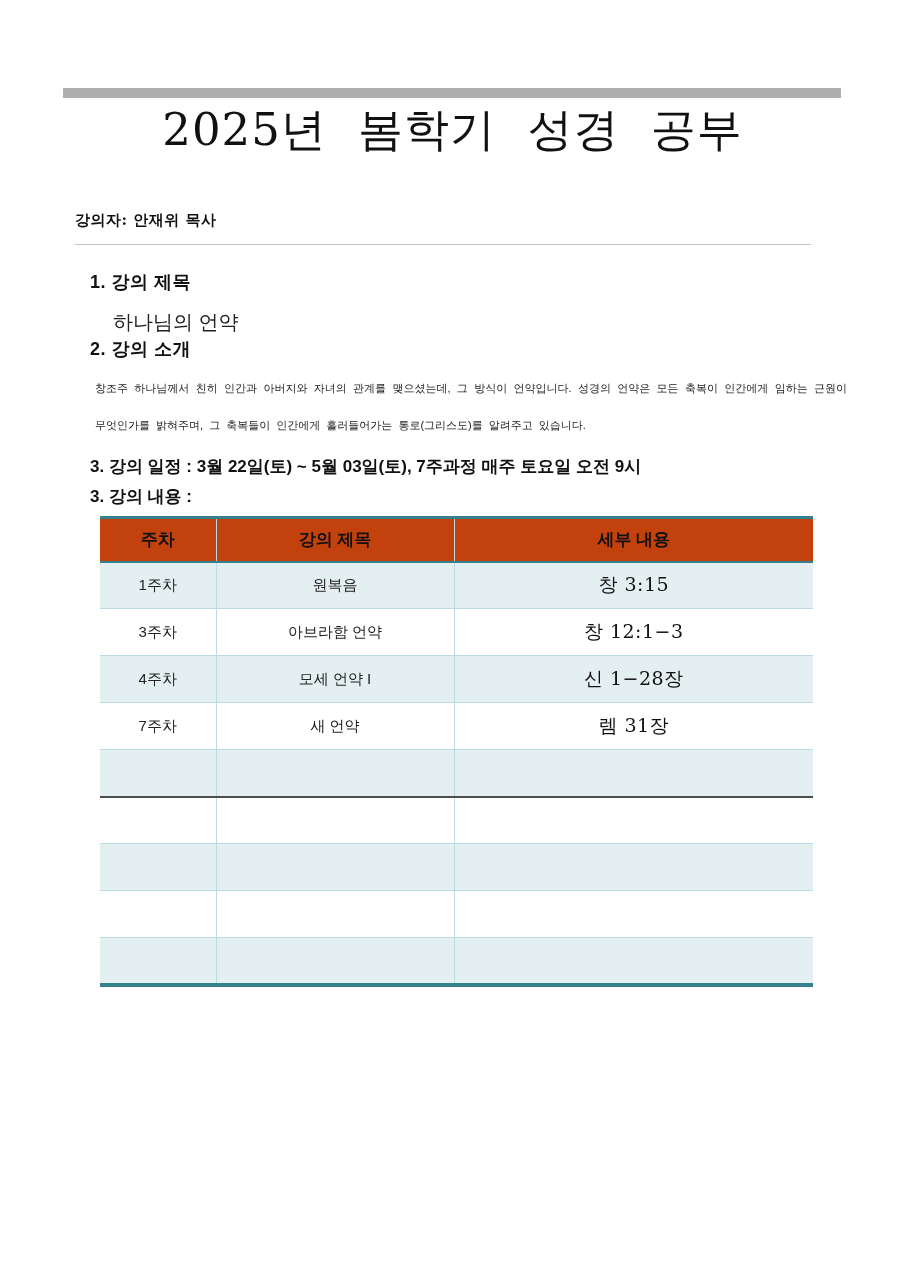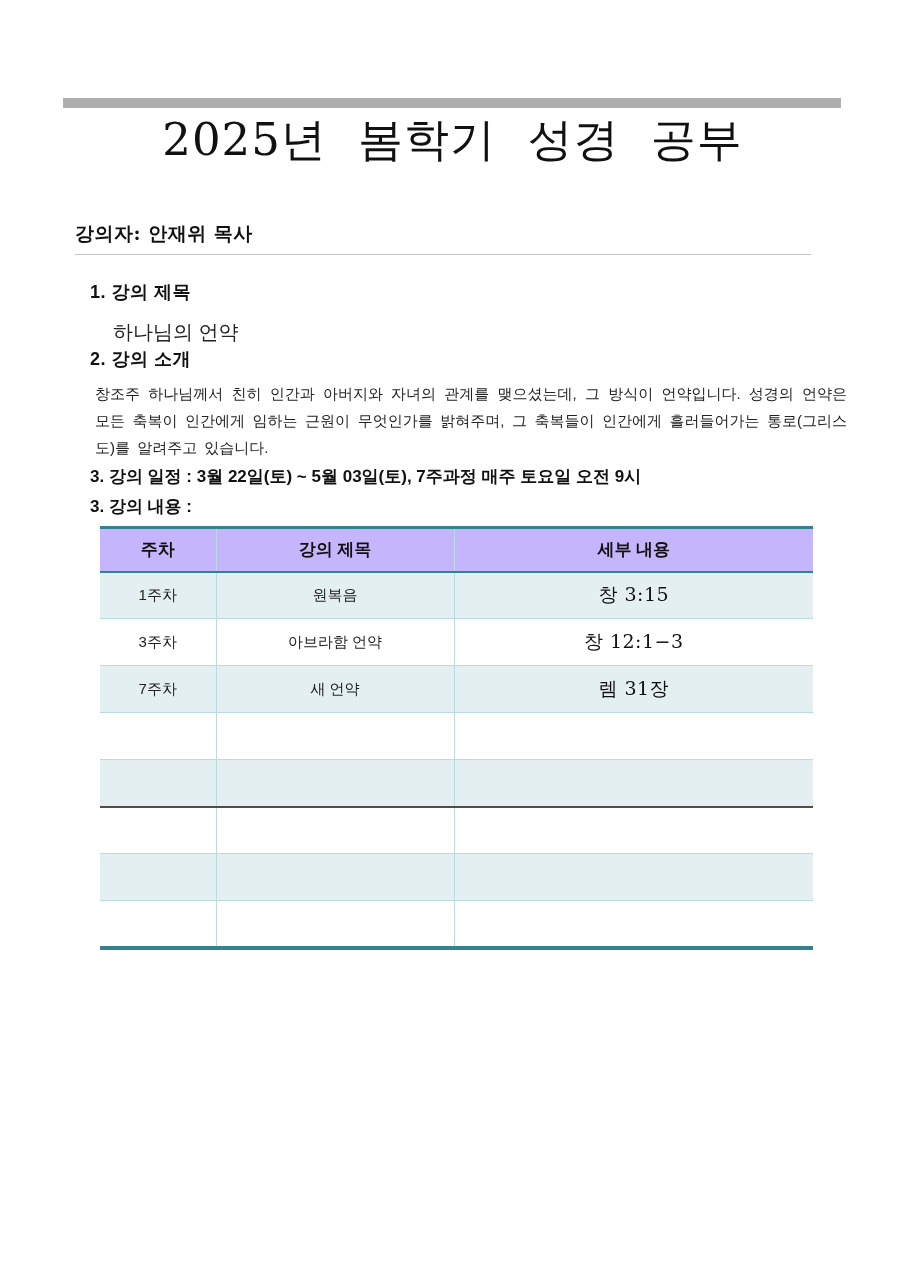--- a/index.html
+++ b/index.html
@@ -1,62 +1,62 @@
 <!DOCTYPE html>
 <html><head>
 <meta charset="utf-8">
 <style>
   * { margin:0; padding:0; box-sizing:border-box; }
   html,body { background:#ffffff; }
   body { font-family:"Liberation Sans", sans-serif; color:#1a1a1a; }
   .page {
     position:relative; width:905px; height:1180px; background:#ffffff;
-    overflow:hidden; margin:18px auto;
+    overflow:hidden; margin:8px auto;
   }
 
   
   .topbar { position:absolute; left:63px; top:80px; width:778px; height:10px; background:#aeaeae; }
 
   
   .doc-title {
     position:absolute; left:0; top:92px; width:100%;
     text-align:center;
     font-family:"DejaVu Serif","Liberation Serif",serif;
     font-size:45px; font-weight:500; color:#111;
     letter-spacing:1px; word-spacing:16px; white-space:nowrap;
   }
 
   
   .lecturer {
     position:absolute; left:75px; top:203px;
     font-family:"DejaVu Serif","Liberation Serif",serif;
-    font-size:19px; font-weight:bold; color:#111; letter-spacing:0.5px;
+    font-size:15px; font-weight:bold; color:#111; letter-spacing:0.5px;
   }
   .rule { position:absolute; left:75px; top:236px; width:736px; height:1px; background:#c3c3c3; }
 
   
   .sec-heading { position:absolute; left:90px; font-size:18px; font-weight:bold; color:#111; letter-spacing:0.5px; }
   .s1-heading { top:262px; }
   .s1-body { position:absolute; left:113px; top:301px; font-size:20px; color:#222; }
   .s2-heading { top:329px;text-align:right; }
   .s2-body {
     position:absolute; left:95px; top:362px; width:752px;
-    font-size:15px; line-height:27px; color:#222;
+    font-size:11px; line-height:37px; color:#222;
     text-align:justify; word-spacing:3px;
   }
   .s3-schedule { position:absolute; left:90px; top:447px; font-size:17px; font-weight:bold; color:#111; }
   .s3-contents { position:absolute; left:90px; top:477px; font-size:17px; font-weight:bold; color:#111; }
 
   
   table.schedule {
     position:absolute; left:100px; top:508px; width:713px;
     border-collapse:collapse; table-layout:fixed;
     border-top:3px solid #35818e; border-bottom:4px solid #35818e;
   }
-  table.schedule thead tr { height:44px; border-bottom:2px solid #35818e; background:#c4b5fd; }
+  table.schedule thead tr { height:44px; border-bottom:2px solid #35818e; background:#c2410c; }
   table.schedule th { font-size:17px; font-weight:bold; color:#111; text-align:center; vertical-align:middle; }
   table.schedule tbody tr { height:47px; border-bottom:1.5px solid #b9dce2; }
   table.schedule tbody tr:nth-child(odd) { background:#e4eff1; }
   table.schedule tbody tr:nth-child(5) { border-bottom:2px solid #4d4d4d; }
   table.schedule tbody tr:last-child { border-bottom:none; }
   table.schedule td { text-align:center; vertical-align:middle; color:#222; }
   table.schedule .colsep { border-left:1.5px solid #b9dce2; }
   table.schedule td.c0, table.schedule td.c1 { font-size:15px; }
   table.schedule td.c2 {
     font-family:"DejaVu Serif","Liberation Serif",serif;
@@ -102,20 +102,25 @@
           <td class="c0">1주차</td>
           <td class="c1 colsep">원복음</td>
           <td class="c2 colsep">창 3:15</td>
         </tr>
         <tr>
           <td class="c0">3주차</td>
           <td class="c1 colsep">아브라함 언약</td>
           <td class="c2 colsep">창 12:1−3</td>
         </tr>
         <tr>
+          <td class="c0">4주차</td>
+          <td class="c1 colsep">모세 언약 I</td>
+          <td class="c2 colsep">신 1−28장</td>
+        </tr>
+        <tr>
           <td class="c0">7주차</td>
           <td class="c1 colsep">새 언약</td>
           <td class="c2 colsep">렘 31장</td>
         </tr>
         <tr>
           <td class="c0"></td>
           <td class="c1 colsep"></td>
           <td class="c2 colsep"></td>
         </tr>
         <tr>

